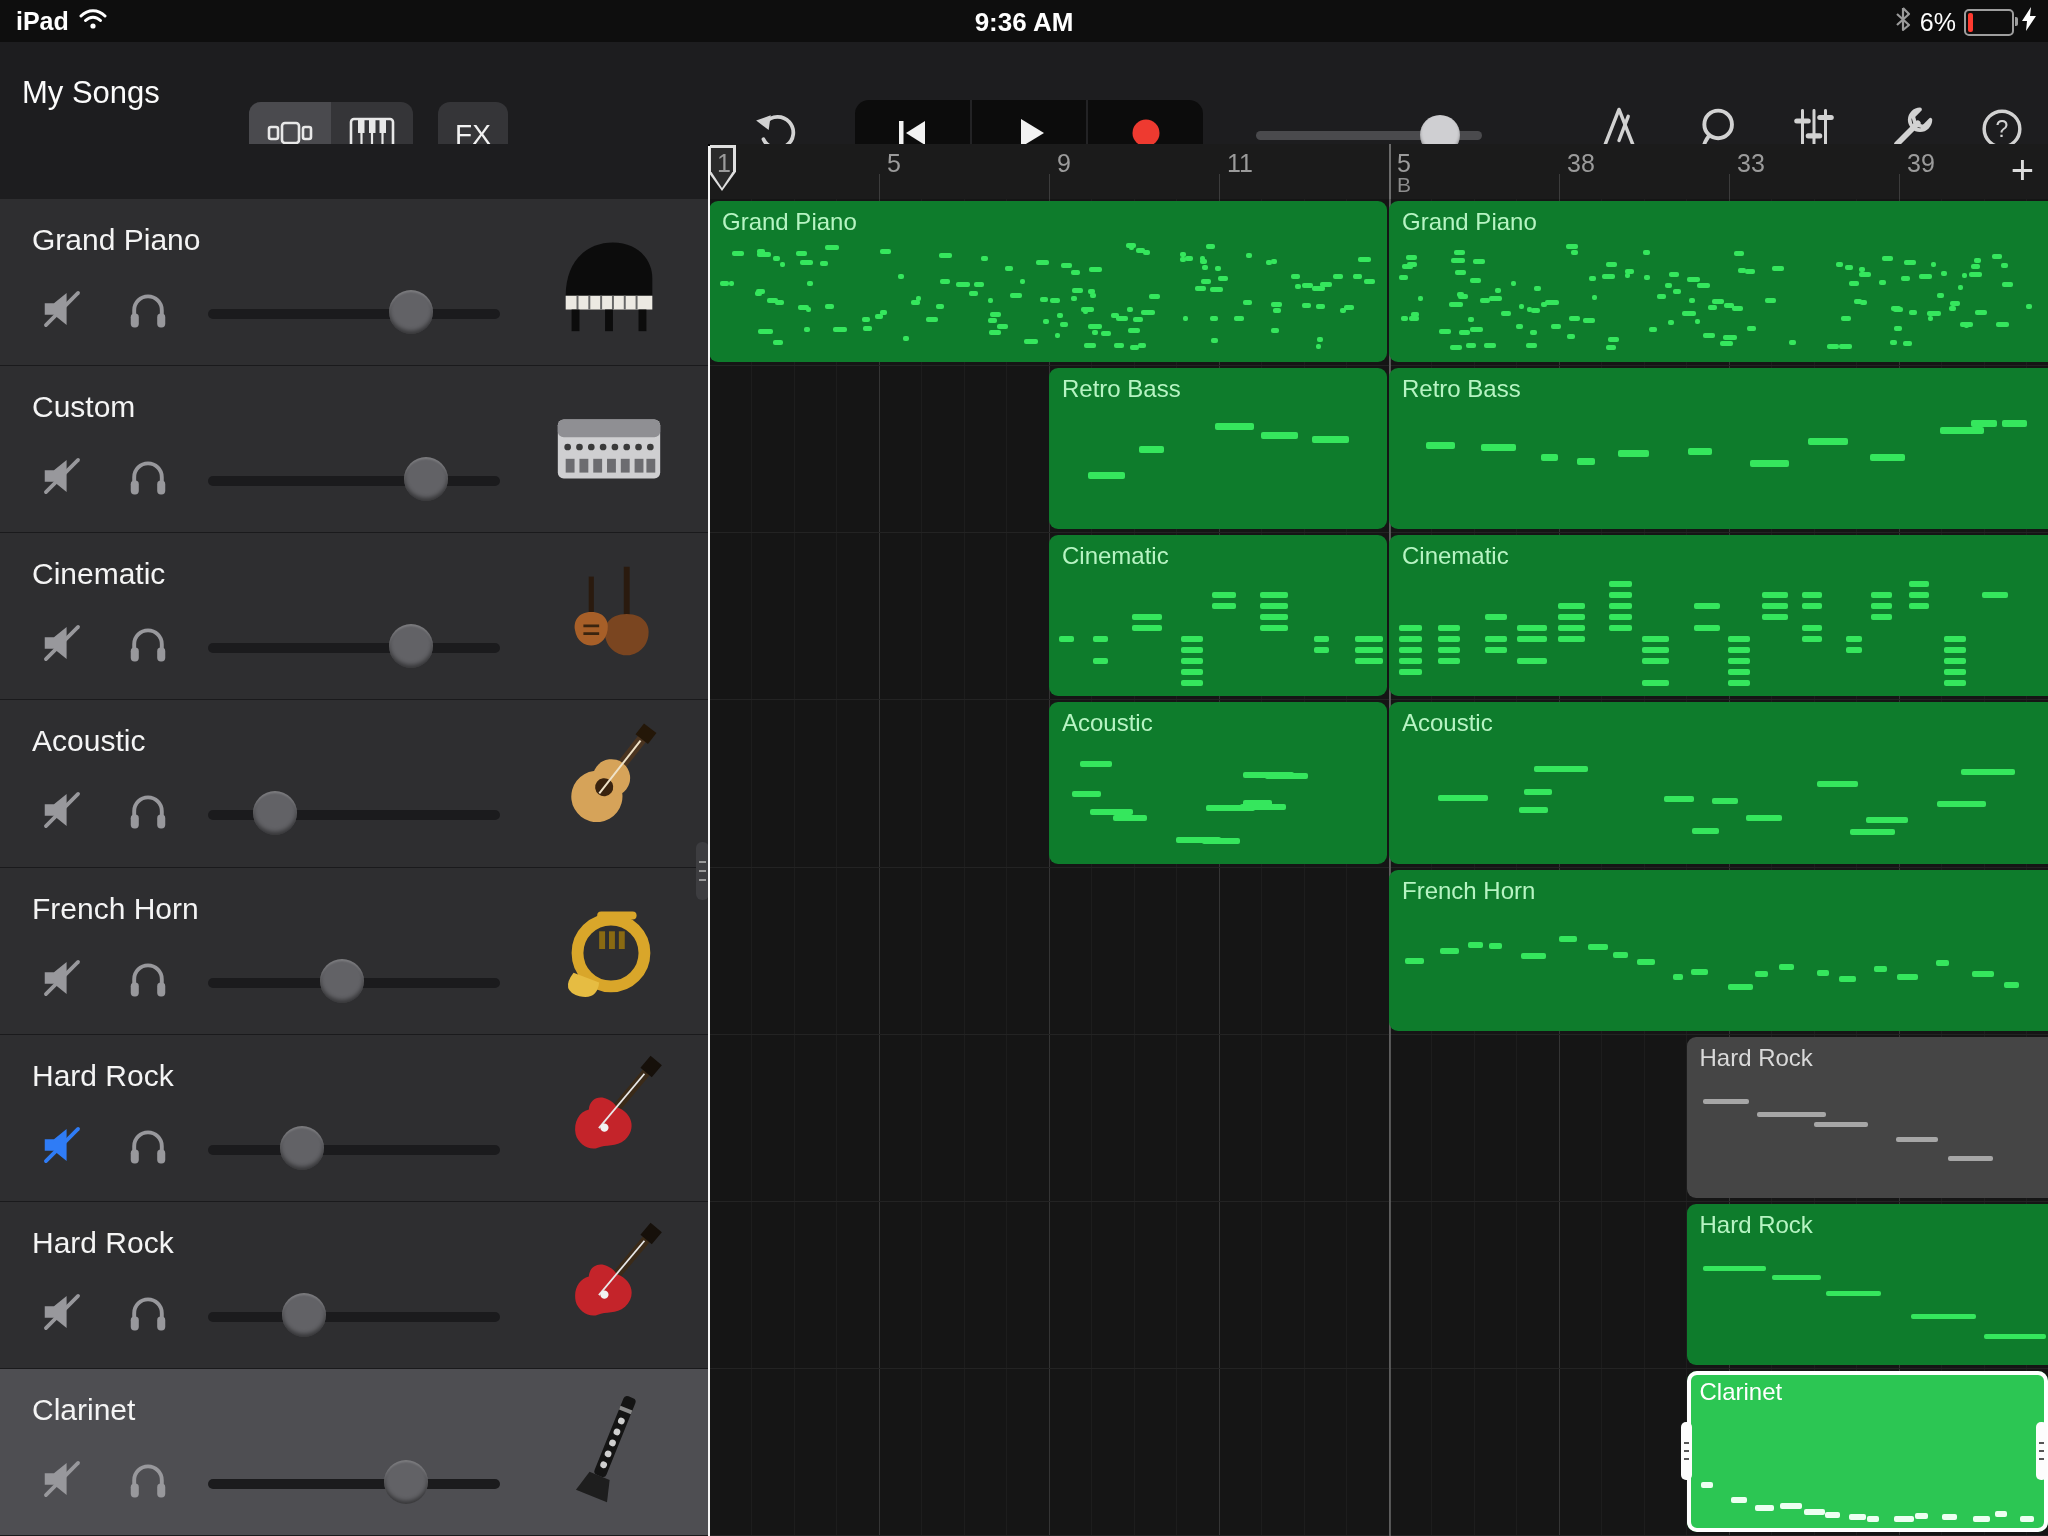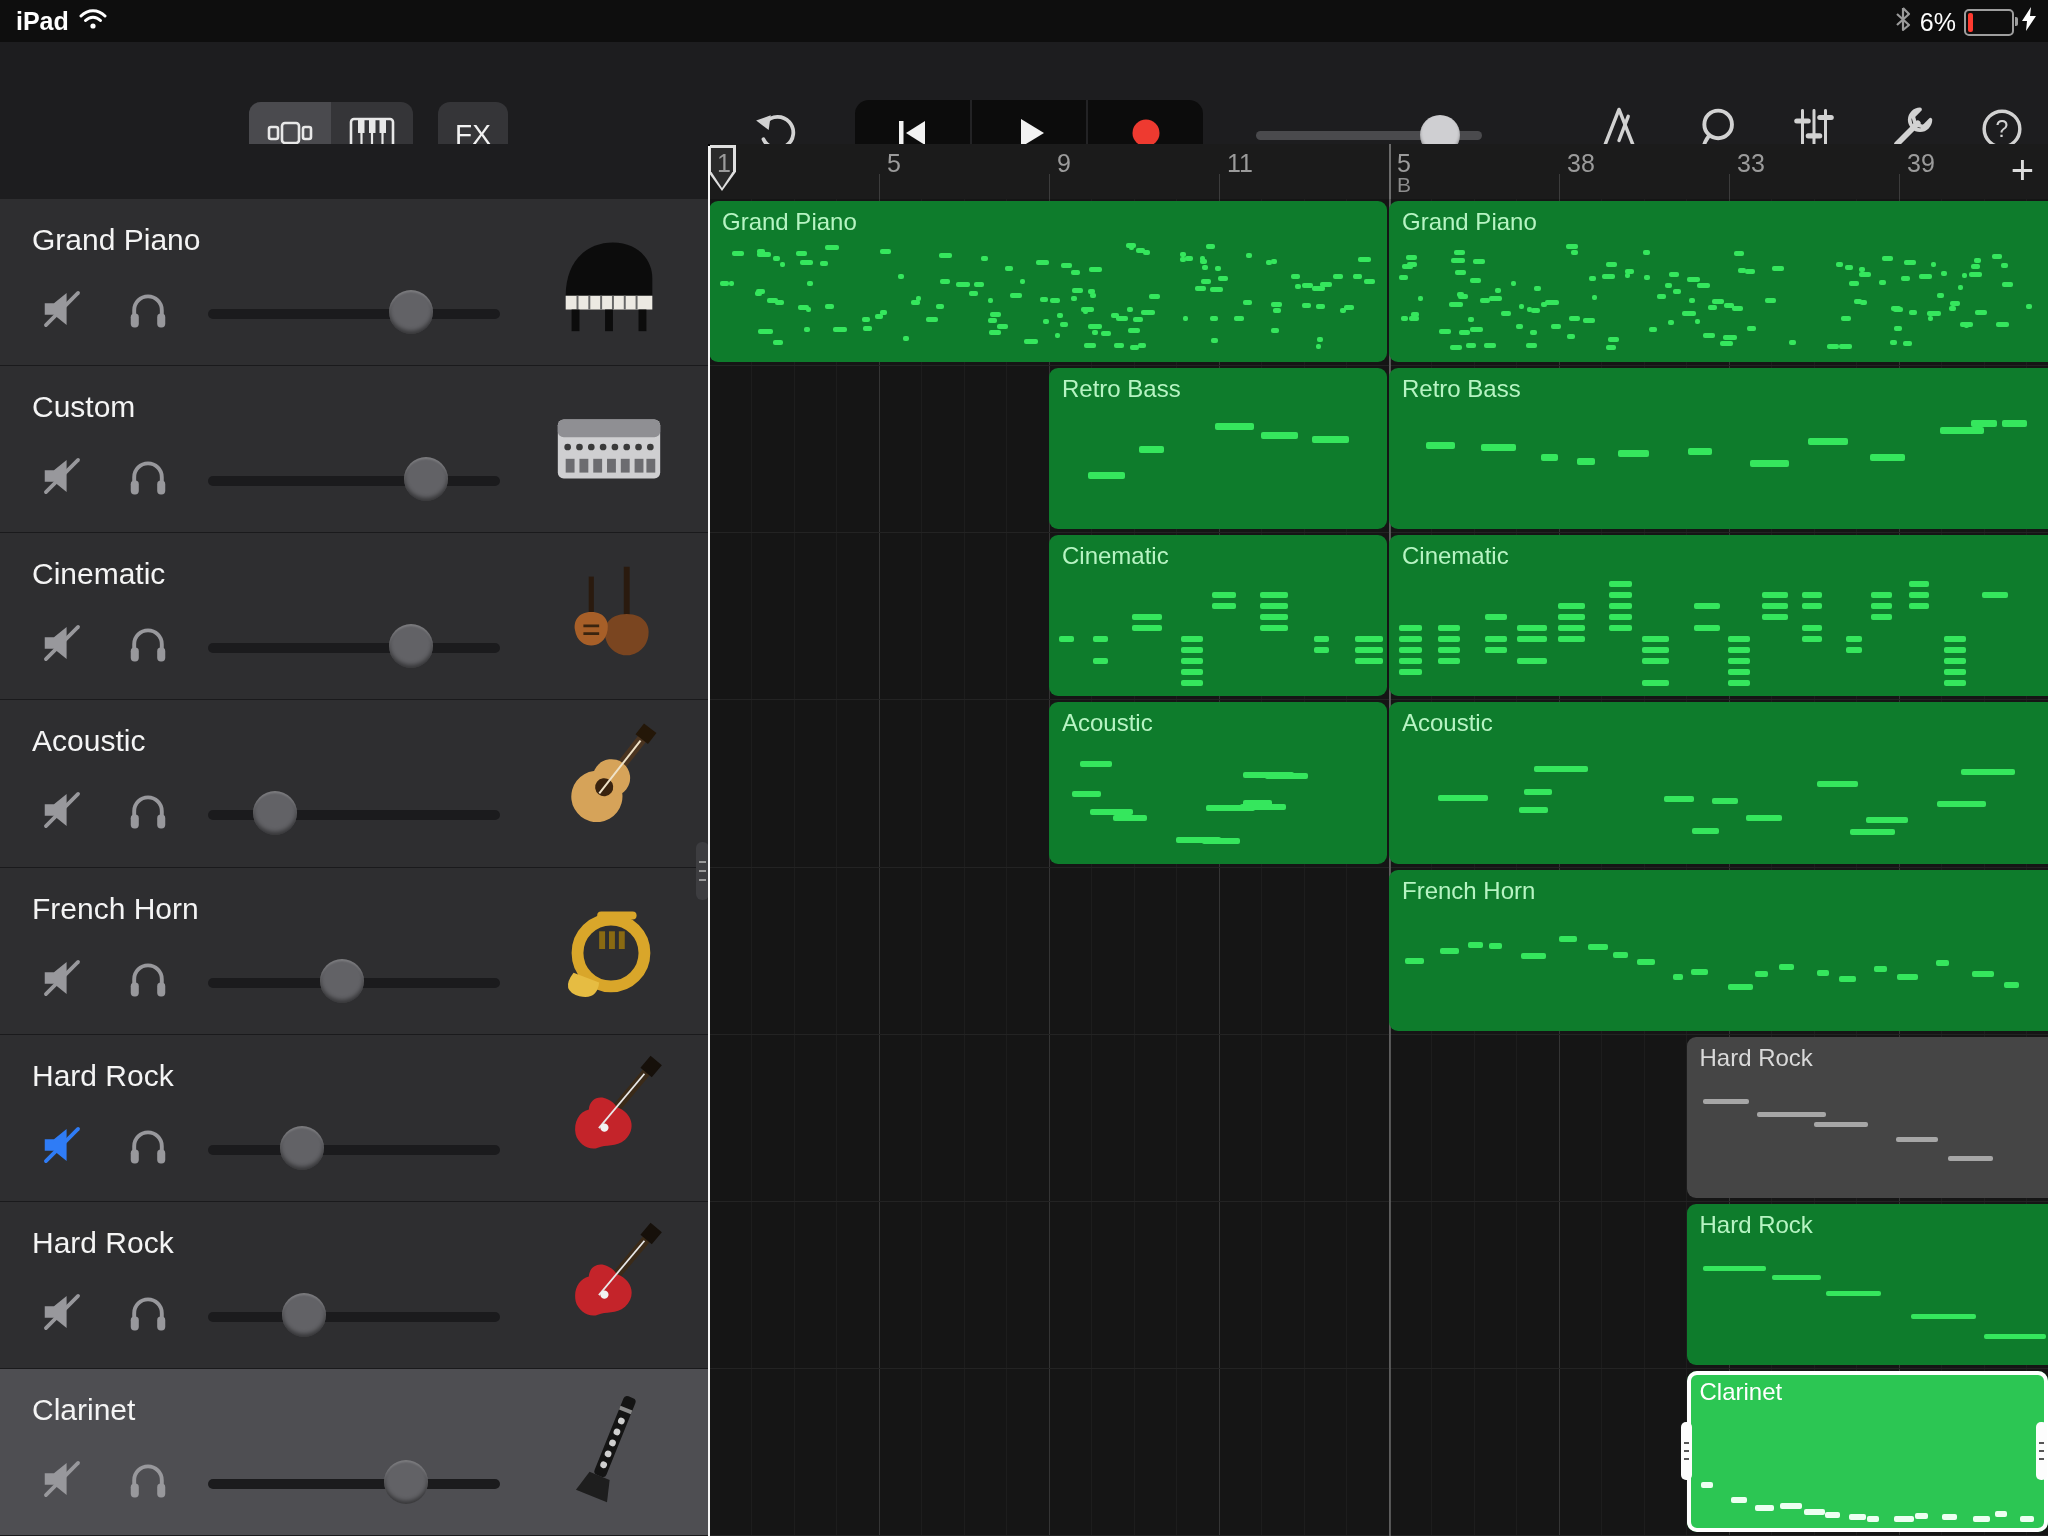--- a/index.html
+++ b/index.html
@@ -88,40 +88,42 @@
     <div id="status-left">
       <span>iPad</span>
       <span>
         <svg width="28" height="22" viewBox="0 0 28 22">
           <path d="M2 8 C9 1 19 1 26 8" stroke="#fff" stroke-width="3" fill="none" stroke-linecap="round"></path>
           <path d="M6.5 12.5 C11 8 17 8 21.5 12.5" stroke="#fff" stroke-width="3" fill="none" stroke-linecap="round"></path>
           <circle cx="14" cy="18" r="2.6" fill="#fff"></circle>
         </svg>
       </span>
     </div>
+    <div id="status-time">9:36 AM</div>
     <div id="status-right">
       <span>
         <svg width="18" height="26" viewBox="0 0 18 26">
           <path d="M9 2 L9 24 L15 19 L3 8 M3 19 L15 8 L9 2" stroke="#9a9a9a" stroke-width="2.2" fill="none" stroke-linejoin="round"></path>
         </svg>
       </span>
       <span>6%</span>
       <span class="batt">
           <span class="fill"></span>
           <span class="nub"></span>
         </span>
       <span>
         <svg width="14" height="24" viewBox="0 0 14 24">
             <path d="M9 0 L0 14 H5 L4 24 L14 9 H8 Z" fill="#fff"></path>
           </svg>
       </span>
     </div>
   </div>
 
   <div id="toolbar">
+    <div class="tb-text-btn" id="btn-my-songs">My Songs</div>
 
     <div class="seg-group">
       <div class="seg sel">
         <span>
           <svg width="46" height="34" viewBox="0 0 46 34" fill="none" stroke="#e8e8e8" stroke-width="2.6">
             <rect x="2" y="11" width="9" height="12" rx="2"></rect>
             <rect x="15" y="7" width="17" height="20" rx="3"></rect>
             <rect x="36" y="11" width="8" height="12" rx="2"></rect>
           </svg>
         </span>

